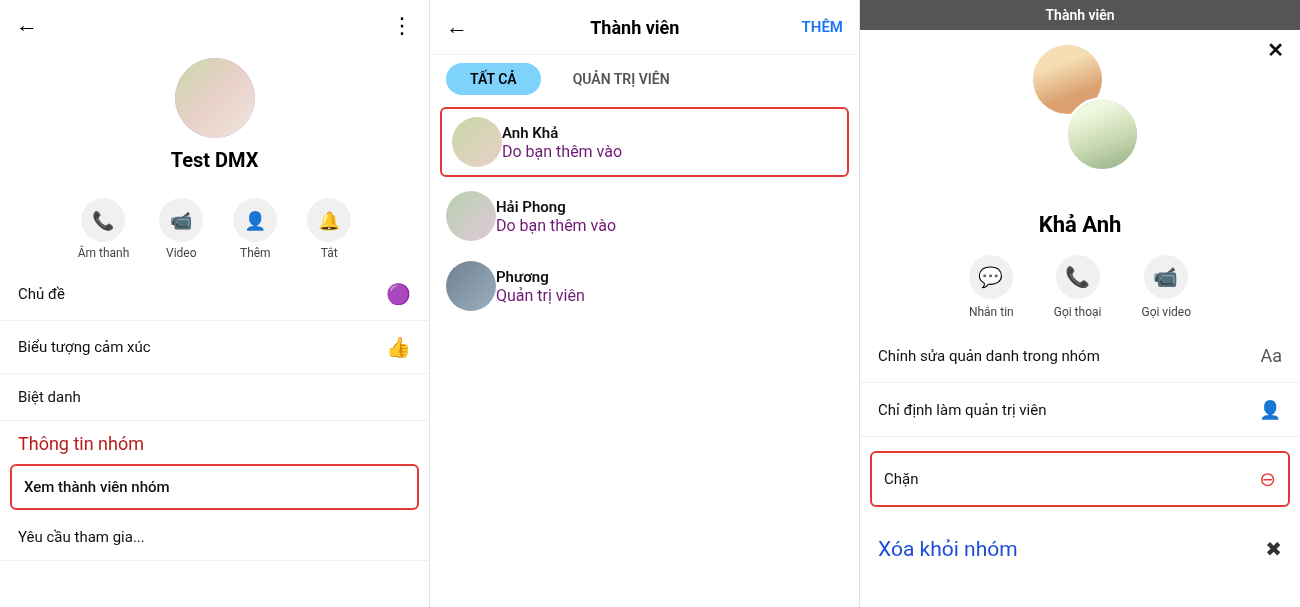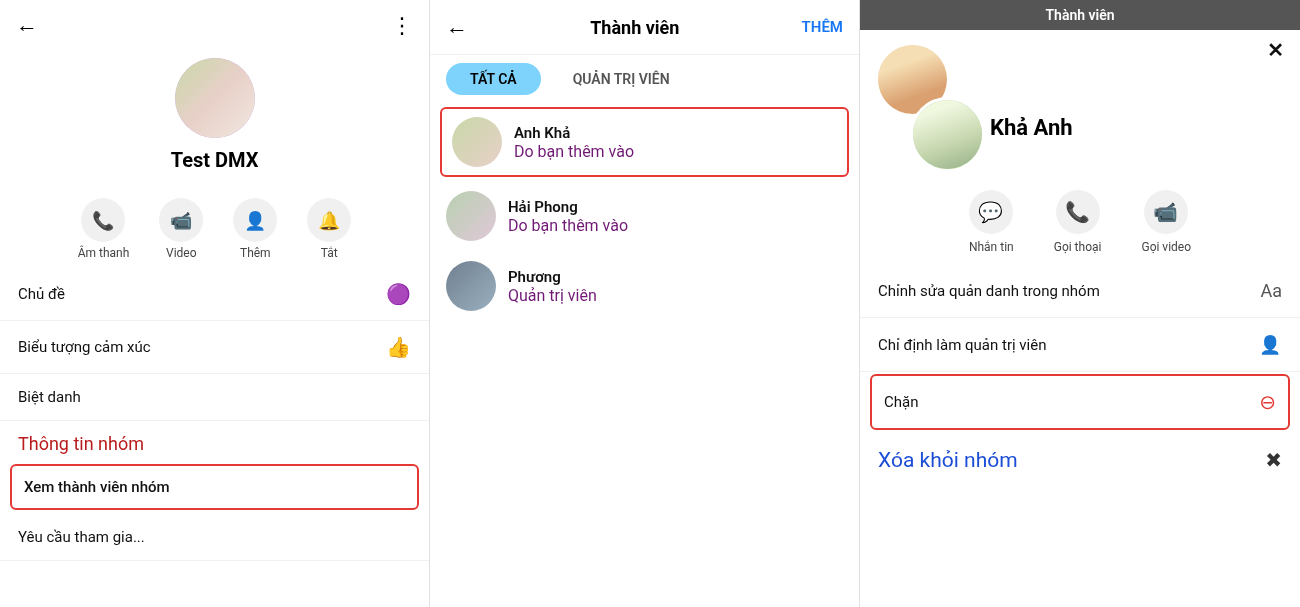--- a/index.html
+++ b/index.html
@@ -178,21 +178,20 @@
       color: #555;
     }
     .member-list {
       flex: 1;
       overflow-y: auto;
     }
     .member-item {
       display: flex;
       align-items: center;
       padding: 10px 16px;
-      gap: 12px;
       cursor: pointer;
     }
     .member-avatar {
       width: 50px;
       height: 50px;
       border-radius: 50%;
       flex-shrink: 0;
     }
     .member-info .member-name {
       font-size: 15px;
@@ -237,21 +236,21 @@
       position: absolute;
       right: 16px;
       top: 38px;
       font-size: 20px;
       cursor: pointer;
       color: #111;
       font-weight: 700;
     }
     .panel3-profile {
       display: flex;
-      flex-direction: row;
+      flex-direction: column;
       align-items: center;
       padding: 12px 0 8px;
     }
     .profile3-name {
       font-size: 22px;
       font-weight: 700;
       color: #000;
       margin-top: 40px;
     }
     .action3-buttons {
@@ -296,21 +295,21 @@
       font-size: 15px;
       color: #111;
     }
     .p3-menu-icon {
       font-size: 18px;
       color: #555;
     }
     .p3-menu-highlighted {
       border: 2px solid #e53935;
       border-radius: 6px;
-      margin: 2px 10px;
+      margin: 14px 10px;
       padding: 14px 12px;
       display: flex;
       justify-content: space-between;
       align-items: center;
       cursor: pointer;
     }
     .p3-highlight-text {
       font-size: 15px;
       color: #111;
     }

